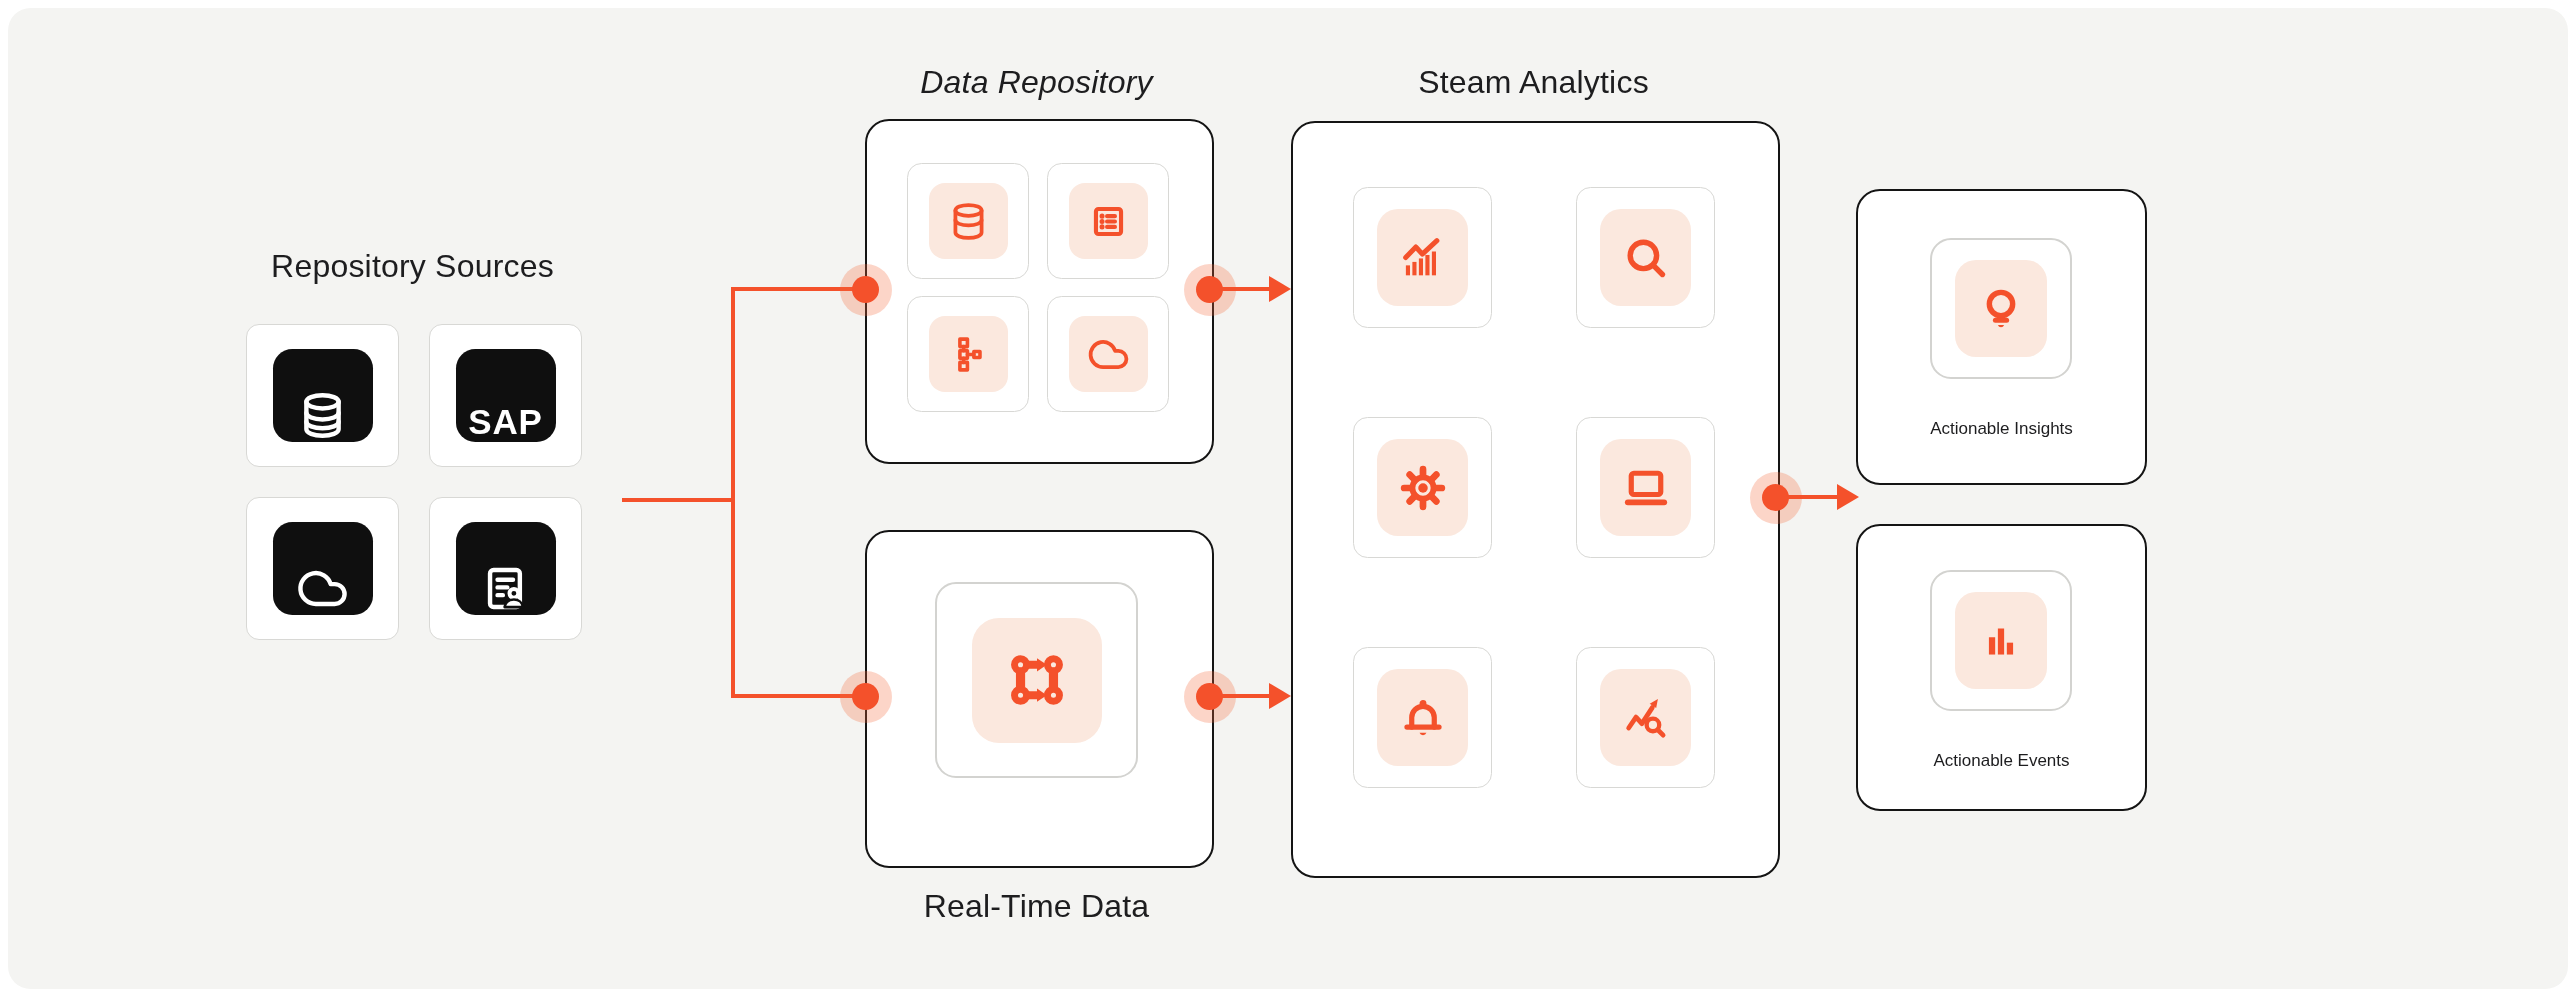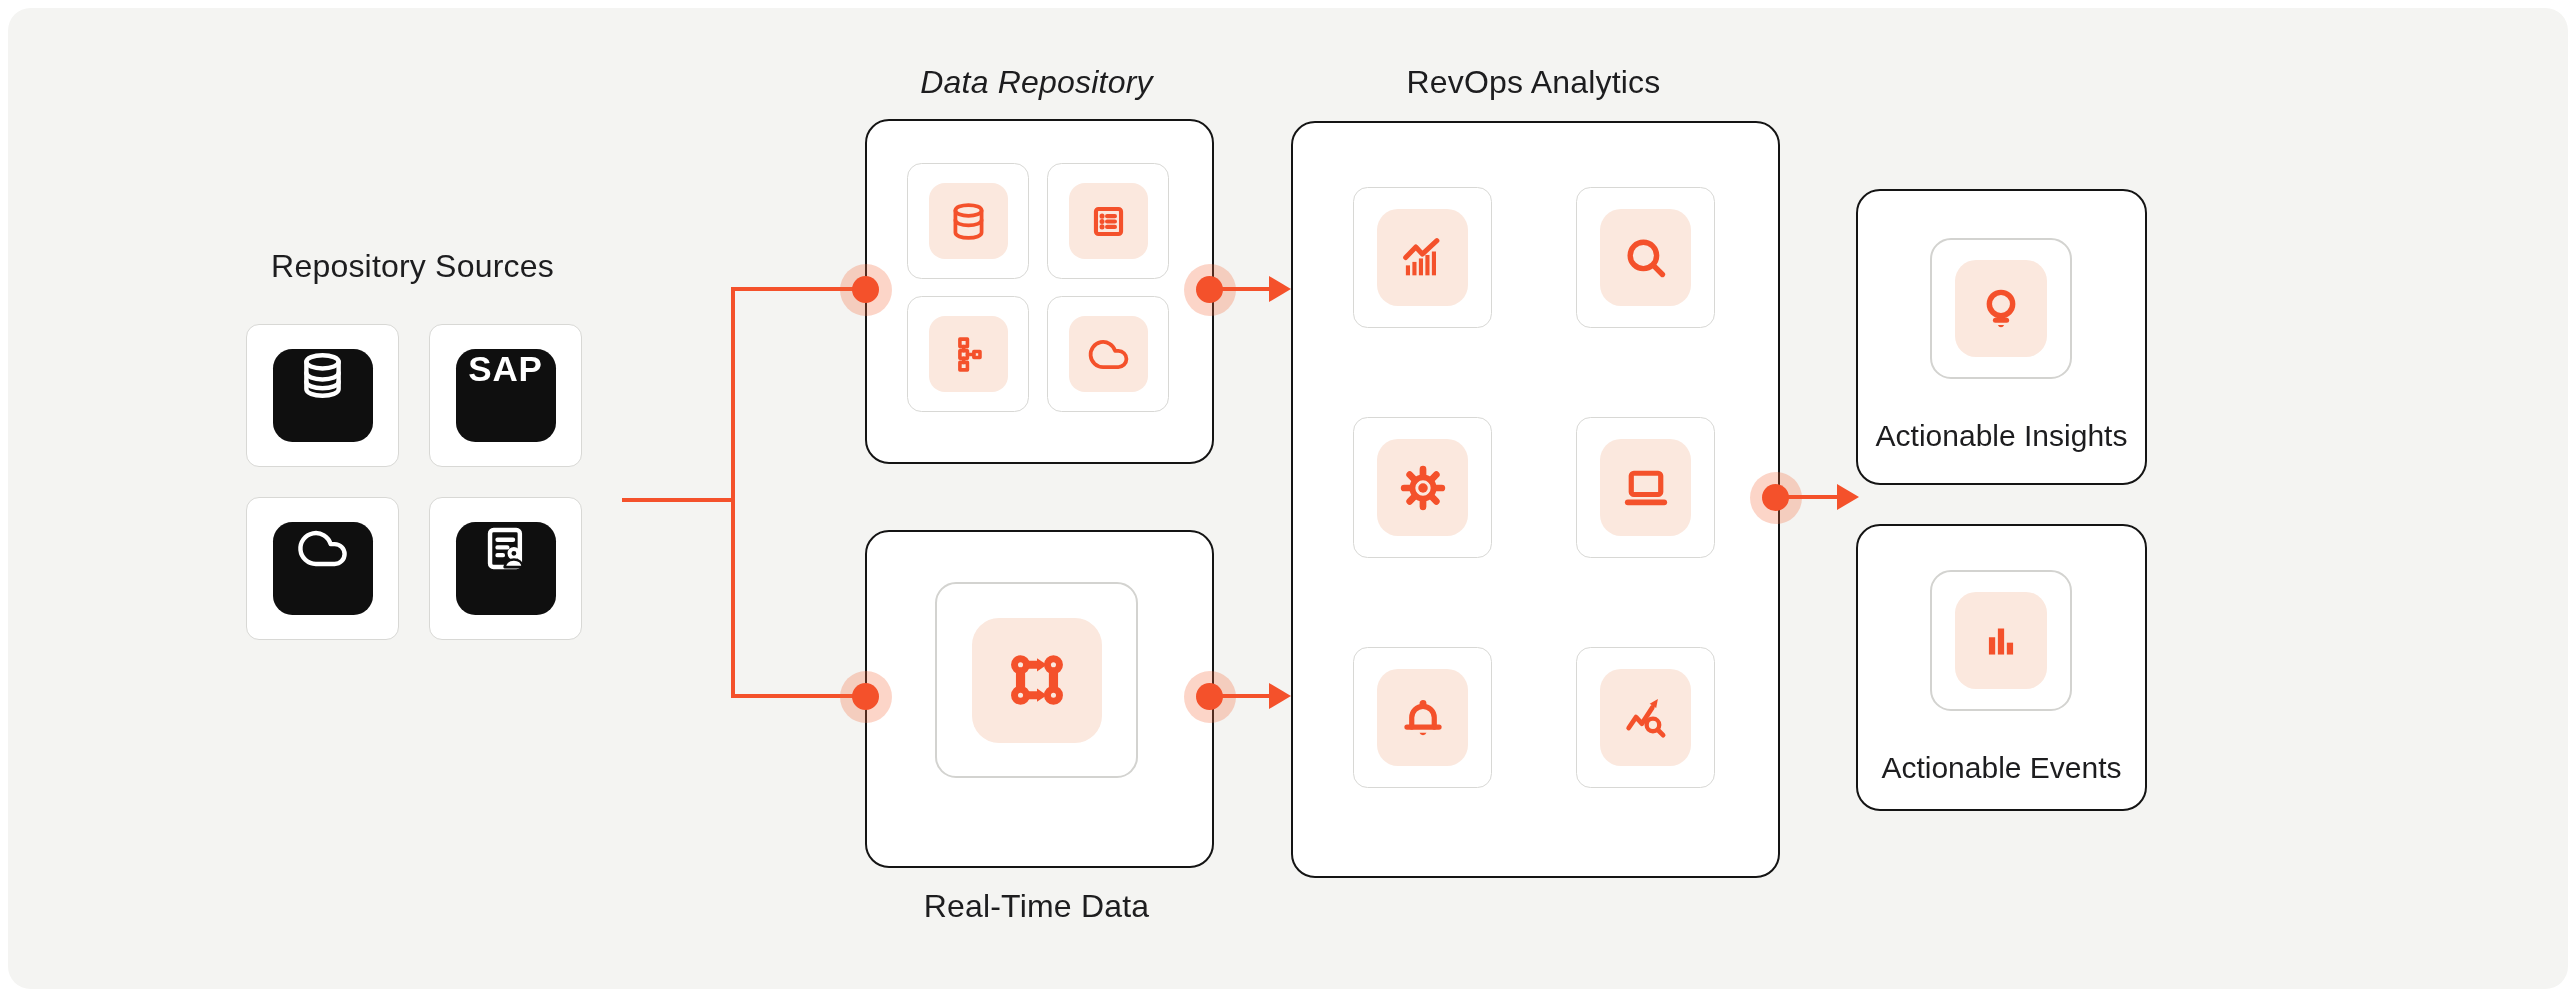--- a/index.html
+++ b/index.html
@@ -2,28 +2,28 @@
 <html style="font-size:13px"><head>
 <meta charset="utf-8">
 <style>
   html,body{margin:0;padding:0;background:#ffffff;width:2576px;height:997px;overflow:hidden;
             font-family:"Liberation Sans", sans-serif;}
   #panel{position:absolute;left:8px;top:8px;width:2560px;height:981px;background:#F4F4F2;border-radius:22.5px;}
   .group-title{position:absolute;font-size:32px;font-weight:500;color:#1D1D1F;text-align:center;letter-spacing:0.2px;}
   .outline-box{position:absolute;background:#ffffff;border:2.4px solid #141414;border-radius:24px;z-index:2;}
   .src-card{position:absolute;width:151px;height:141px;background:#ffffff;border:1.6px solid #D8D8D5;border-radius:13px;
             display:flex;align-items:center;justify-content:center;z-index:2;}
-  .black-chip{width:100px;height:93px;background:#0F0F0F;border-radius:19.3px;display:flex;align-items:flex-start;justify-content:center;}
+  .black-chip{width:100px;height:93px;background:#0F0F0F;border-radius:19.3px;display:flex;align-items:flex-end;justify-content:center;}
   .icon-card{position:absolute;background:#ffffff;border:1.6px solid #D8D8D5;border-radius:14.5px;
              display:flex;align-items:center;justify-content:center;}
   .inner-card{position:absolute;background:#ffffff;border:2.4px solid #D3D3D0;border-radius:21px;
               display:flex;align-items:center;justify-content:center;}
   .chip{background:#FBE8DE;display:flex;align-items:center;justify-content:center;}
   .sub-label{position:absolute;left:0;right:0;text-align:center;font-size:26.6px;font-weight:500;color:#1D1D1F;}
-  .out-label{position:absolute;left:0;right:0;text-align:center;font-size:30px;font-weight:500;color:#1D1D1F;}
+  .out-label{position:absolute;left:0;right:0;text-align:center;font-size:17px;font-weight:500;color:#1D1D1F;}
   .hline,.vline{position:absolute;background:#F4512B;z-index:1;}
   .hline{height:4px;} .vline{width:4px;}
   .dot{position:absolute;width:52px;height:52px;z-index:3;}
   .dot .halo{position:absolute;inset:0;border-radius:50%;background:rgba(246,103,59,0.28);}
   .dot .core{position:absolute;left:12px;top:12px;width:27px;height:27px;border-radius:50%;background:#F4512B;}
   .arrow-shaft{position:absolute;height:4px;background:#F4512B;z-index:3;}
   .arrow-head{position:absolute;width:0;height:0;border-top:13.7px solid transparent;border-bottom:13.7px solid transparent;
               border-left:22.5px solid #F4512B;z-index:3;}
   .sap-text{font-size:35px;font-weight:700;color:#ffffff;letter-spacing:0.8px;}
   svg.oicon{stroke:#F4512B;fill:none;stroke-linecap:round;stroke-linejoin:round;}
@@ -132,21 +132,21 @@
         <path d="M9.3 7.2h2.6" stroke-width="2.5"></path>
         <polygon points="12,5.1 15.1,7.2 12,9.3" fill="#F4512B" stroke="none"></polygon>
         <path d="M9.3 16.8h2.6" stroke-width="2.5"></path>
         <polygon points="12,14.7 15.1,16.8 12,18.9" fill="#F4512B" stroke="none"></polygon>
       </svg>
     </div>
   </div>
 </div>
 <div class="group-title" style="left:795px;top:888px;width:483px;">Real-Time Data</div>
 
-<div class="group-title" style="left:1292px;top:64px;width:483px;">RevOps Analytics</div>
+<div class="group-title" style="left:1292px;top:64px;width:483px;">Steam Analytics</div>
 
 <div class="outline-box" style="left:1291px;top:121px;width:485px;height:753px;">
   <div class="icon-card" style="left:60px;top:64px;width:137px;height:139px;">
     <div class="chip" style="width:91px;height:97px;border-radius:21px;">
       <svg class="oicon" width="52" height="52" viewBox="0 0 24 24" stroke-width="2.3">
         <rect x="4.1" y="15.4" width="1.9" height="4.6" fill="#F4512B" stroke="none"></rect>
         <rect x="7.1" y="13.8" width="1.9" height="6.2" fill="#F4512B" stroke="none"></rect>
         <rect x="10.1" y="12.2" width="1.9" height="7.8" fill="#F4512B" stroke="none"></rect>
         <rect x="13.1" y="10.6" width="1.9" height="9.4" fill="#F4512B" stroke="none"></rect>
         <rect x="16.1" y="9" width="1.9" height="11" fill="#F4512B" stroke="none"></rect>

